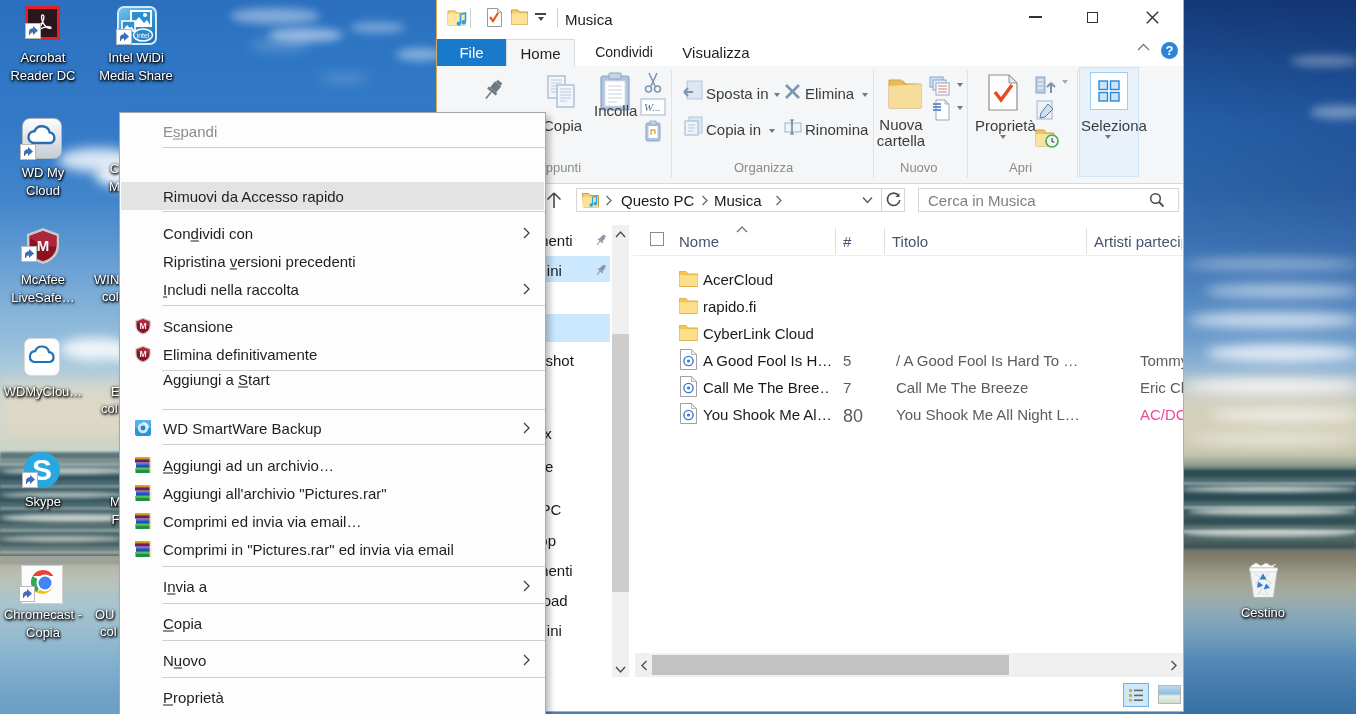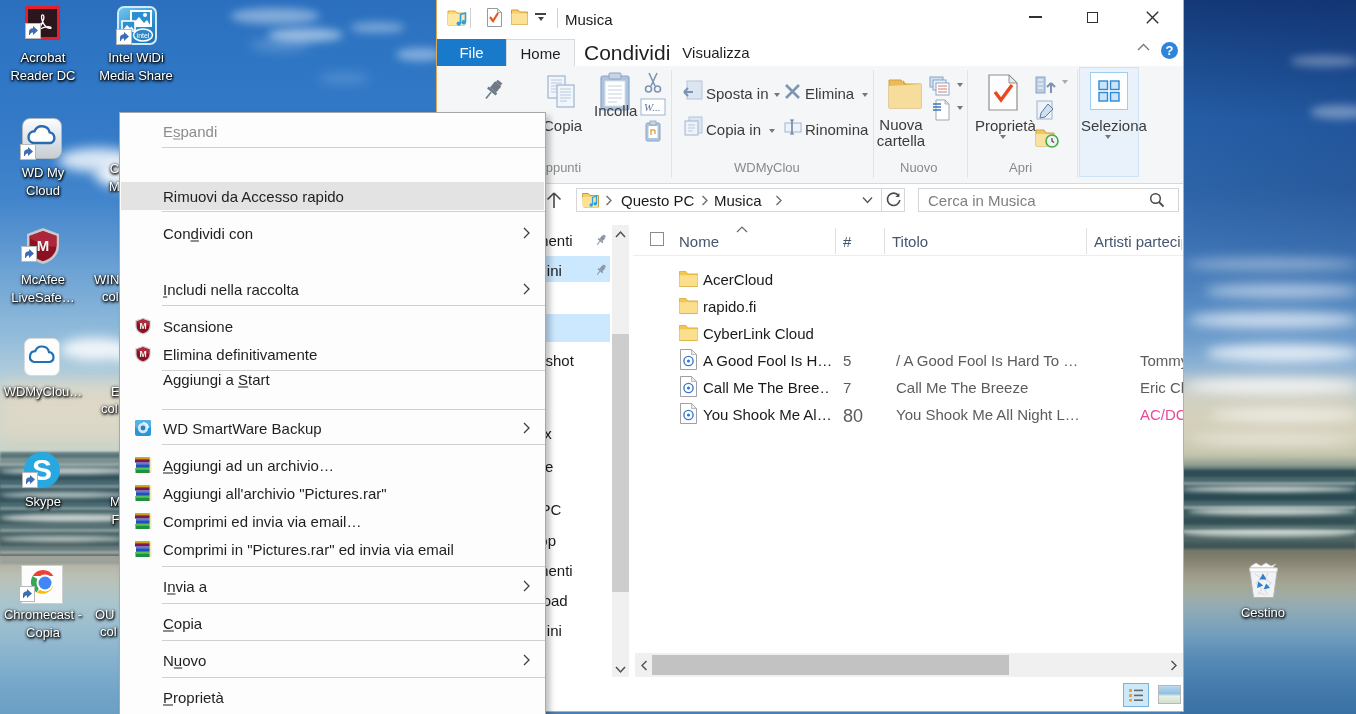--- a/index.html
+++ b/index.html
@@ -231,21 +231,21 @@
 
   <div class="abs" style="left:592px;top:16px;width:13px;height:1.6px;background:#303030;"></div>
   <div class="abs" style="left:650px;top:12px;width:11px;height:11px;border:1.4px solid #303030;"></div>
   <svg class="abs" style="left:709px;top:11px;" width="13" height="13" viewBox="0 0 13 13">
       <path d="M.8 .8 L12.2 12.2 M12.2 .8 L.8 12.2" stroke="#303030" stroke-width="1.4"></path>
     </svg>
 
   <div class="abs" style="left:0;top:39px;width:69px;height:27px;background:#1979ca;color:#fff;font-size:15px;text-align:center;line-height:27px;">File</div>
   <div class="abs" style="left:0;top:65.5px;width:746px;height:1px;background:#d8d9da;"></div>
   <div class="abs" style="left:69px;top:39px;width:69px;height:28px;background:#f5f6f7;border:1px solid #d8d9da;border-bottom:none;color:#1f1f1f;font-size:15px;text-align:center;line-height:27px;">Home</div>
-  <div class="abs" style="left:147px;top:39px;width:80px;height:27px;color:#1f1f1f;font-size:21px;text-align:center;line-height:27px;">Condividi</div>
+  <div class="abs" style="left:147px;top:39px;width:80px;height:27px;color:#1f1f1f;font-size:14px;text-align:center;line-height:27px;">Condividi</div>
   <div class="abs" style="left:237px;top:39px;width:84px;height:27px;color:#1f1f1f;font-size:15px;text-align:center;line-height:27px;">Visualizza</div>
   <svg class="abs" style="left:700px;top:43px;" width="13" height="8" viewBox="0 0 13 8">
       <path d="M1 7 L6.5 1.5 L12 7" stroke="#777" stroke-width="1.3" fill="none"></path>
     </svg>
   <div class="abs" style="left:724px;top:42px;width:17px;height:17px;border-radius:50%;background:#2f84d8;color:#fff;font-size:13px;font-weight:bold;text-align:center;line-height:17px;">?</div>
 
   <div class="abs" style="left:0;top:66px;width:746px;height:118px;background:#f5f6f7;border-bottom:1px solid #d8d9da;"></div>
 
   <svg class="abs" style="left:42px;top:76px;" width="28" height="28" viewBox="0 0 28 28">
     <g transform="rotate(40 14 14)" fill="#6d7a86">
@@ -311,21 +311,21 @@
       <path d="M2 2 L15 15 M15 2 L2 15" stroke="#7d95b2" stroke-width="2.6"></path>
     </svg>
   <div class="abs ribtxt" style="left:368px;top:85px;">Elimina</div>
   <div class="arr-d abs" style="left:425px;top:93px;"></div>
   <svg class="abs" style="left:347px;top:119px;" width="18" height="16" viewBox="0 0 18 16">
     <rect x="1" y="4" width="16" height="9" fill="#eef3f9" stroke="#9eb4d0"></rect>
     <path d="M8 1 v14" stroke="#5f789a" stroke-width="1.4"></path>
       <path d="M6 1 h4 M6 15 h4" stroke="#5f789a" stroke-width="1.2"></path>
   </svg>
   <div class="abs ribtxt" style="left:368px;top:121px;">Rinomina</div>
-  <div class="abs grplab" style="left:297px;top:160px;">WDMyClou</div>
+  <div class="abs grplab" style="left:297px;top:160px;">Organizza</div>
   <div class="vsep" style="left:436px;top:70px;height:108px;"></div>
 
   <svg class="abs" style="left:450px;top:74px;" width="36" height="36" viewBox="0 0 36 36">
     <path d="M2 6 h12 l3 4 h17 v24 h-32 Z" fill="#e9bc57" stroke="#cfa043" stroke-width="1"></path>
     <path d="M2 12 l32 -2 v24 h-32 Z" fill="#f7dd9b"></path>
     <path d="M16 6 l3 4 h-3 Z" fill="#d8ab4a"></path>
   </svg>
   <div class="abs ribtxt" style="left:436px;top:117px;width:56px;text-align:center;line-height:16px;">Nuova<br>cartella</div>
   <svg class="abs" style="left:492px;top:76px;" width="24" height="20" viewBox="0 0 24 20">
     <rect x="1" y="1" width="13" height="10" fill="#cfe0f0" stroke="#8aa5c6"></rect>
@@ -552,20 +552,23 @@
   <div class="mi" style="top:69px;background:#e3e3e3;">
       <span class="txt">Rimuovi da Accesso rapido</span>
     </div>
   <div class="msep" style="top:98px;"></div>
   <div class="mi" style="top:106px;">
       <span class="txt">Con<u>d</u>ividi con</span>
     <svg class="msub" viewBox="0 0 7 12">
         <path d="M1 1 L6 6 L1 11" stroke="#3f3f3f" stroke-width="1.3" fill="none"></path>
       </svg>
     </div>
+  <div class="mi" style="top:134px;">
+      <span class="txt">Ripristina <u>v</u>ersioni precedenti</span>
+    </div>
   <div class="mi" style="top:162px;">
       <span class="txt"><u>I</u>ncludi nella raccolta</span>
     <svg class="msub" viewBox="0 0 7 12">
         <path d="M1 1 L6 6 L1 11" stroke="#3f3f3f" stroke-width="1.3" fill="none"></path>
       </svg>
     </div>
   <div class="msep" style="top:192px;"></div>
   <div class="mi" style="top:199px;">
     <svg class="mico" viewBox="0 0 18 18">
         <path d="M9 .8 L16.6 3.6 V9 C16.6 13.6 13.3 16.4 9 17.6 C4.7 16.4 1.4 13.6 1.4 9 V3.6 Z" fill="#c9cbce"></path>

